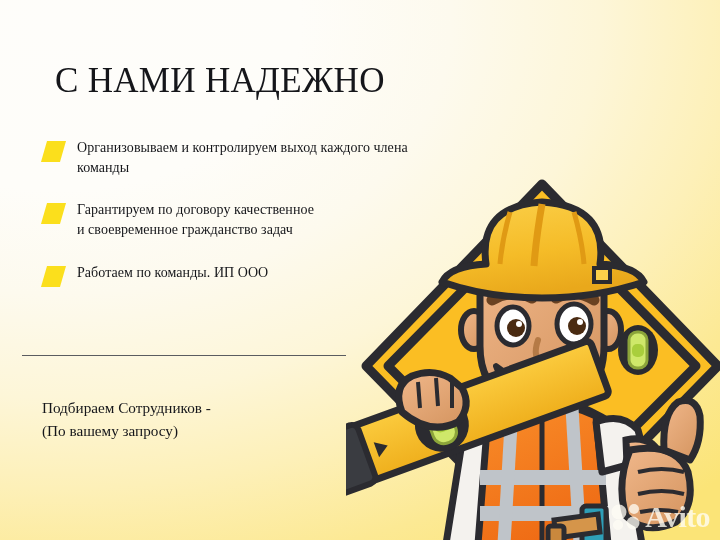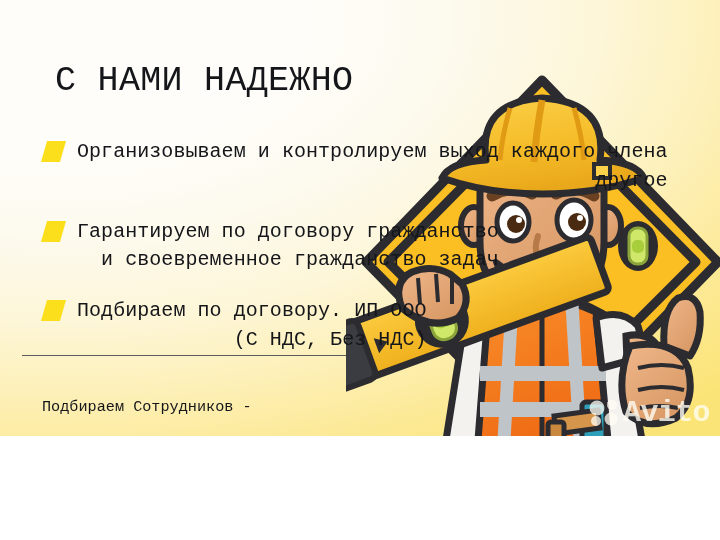--- a/index.html
+++ b/index.html
@@ -4,23 +4,23 @@
 <title>Advertisement Banner</title>
 <style>
   html, body {
     margin: 0;
     padding: 0;
     background: #ffffff;
   }
   #banner {
     position: relative;
     width: 720px;
-    height: 436px;
+    height: 540px;
     overflow: hidden;
-    font-family: Liberation Mono, monospace;
+    font-family: Liberation Serif, serif;
     background:
       radial-gradient(ellipse 130% 120% at 8% 4%,
         #fefdfa 0%,
         #fefdf9 26%,
         #fdfaee 42%,
         #fdf6d8 58%,
         #fdf0b8 72%,
         #fce994 86%,
         #fbe477 100%);
   }
@@ -62,26 +62,25 @@
   .bullet-marker {
     flex: 0 0 auto;
     width: 19px;
     height: 21px;
     margin-top: 3px;
     margin-right: 14px;
     background: #fbdf1c;
     transform: skewX(-16deg);
   }
   .bullet-text {
-    font-size: 20px;
+    font-size: 14px;
     line-height: 1.44;
     color: #15161a;
     font-weight: 400;
     letter-spacing: 0.05px;
-    text-align: right;
   }
   .bullet-text span { display: block; white-space: nowrap; }
 
   #divider {
     position: absolute;
     left: 22px;
     top: 355px;
     width: 324px;
     height: 1px;
     background: #5a5c60;
@@ -264,46 +263,46 @@
   </svg>
 
   <div id="headline">С НАМИ НАДЕЖНО</div>
 
   <div id="bullet-list">
 
     <div class="bullet-row">
       <div class="bullet-marker"></div>
       <div class="bullet-text">
         <span>Организовываем и контролируем выход каждого члена</span>
-        <span>другое</span>
+        <span>команды</span>
       </div>
     </div>
 
     <div class="bullet-row">
       <div class="bullet-marker"></div>
       <div class="bullet-text">
-        <span>Гарантируем по договору гражданство</span>
+        <span>Гарантируем по договору качественное</span>
         <span>и своевременное гражданство задач</span>
       </div>
     </div>
 
     <div class="bullet-row">
       <div class="bullet-marker"></div>
       <div class="bullet-text">
-        <span>Подбираем по договору. ИП ООО</span>
-        <span>(С НДС, Без НДС)</span>
+        <span>Работаем по команды. ИП ООО</span>
       </div>
     </div>
 
   </div>
 
   <div id="divider"></div>
 
   <div id="footnote">
     <span>Подбираем Сотрудников -</span>
+    <span>(По вашему запросу)</span>
   </div>
 
   <div id="watermark">
     <svg class="wm-dots" width="30" height="28" viewBox="0 0 30 28" xmlns="http://www.w3.org/2000/svg">
       <circle cx="8" cy="9" r="7.5" fill="#fffdf4" opacity="0.95"></circle>
       <circle cx="23" cy="6" r="5" fill="#fffdf4" opacity="0.95"></circle>
       <circle cx="7" cy="22" r="5" fill="#fffdf4" opacity="0.95"></circle>
       <circle cx="22" cy="20" r="6.5" fill="#fffdf4" opacity="0.95"></circle>
     </svg>
     <span class="wm-text">Avito</span>

